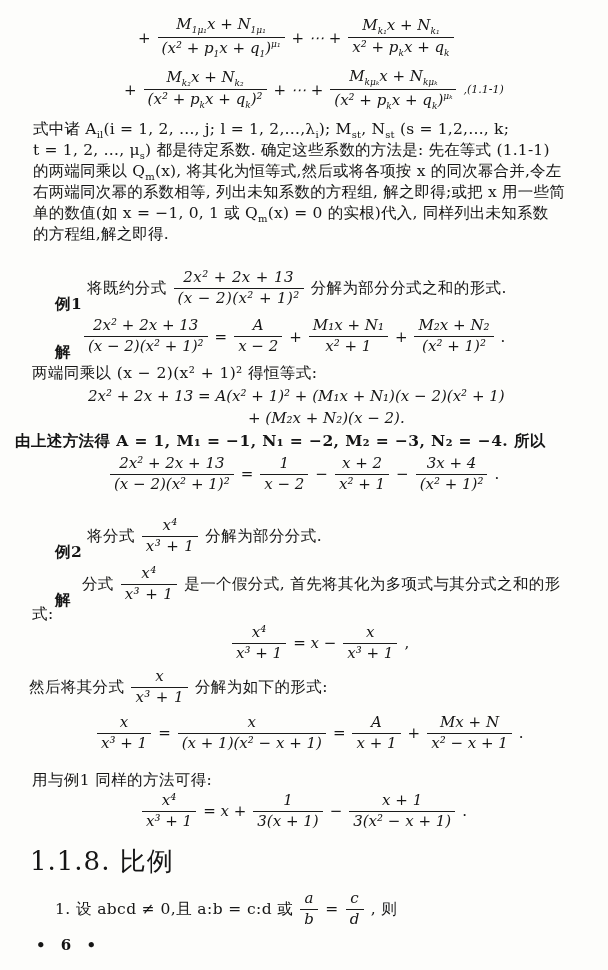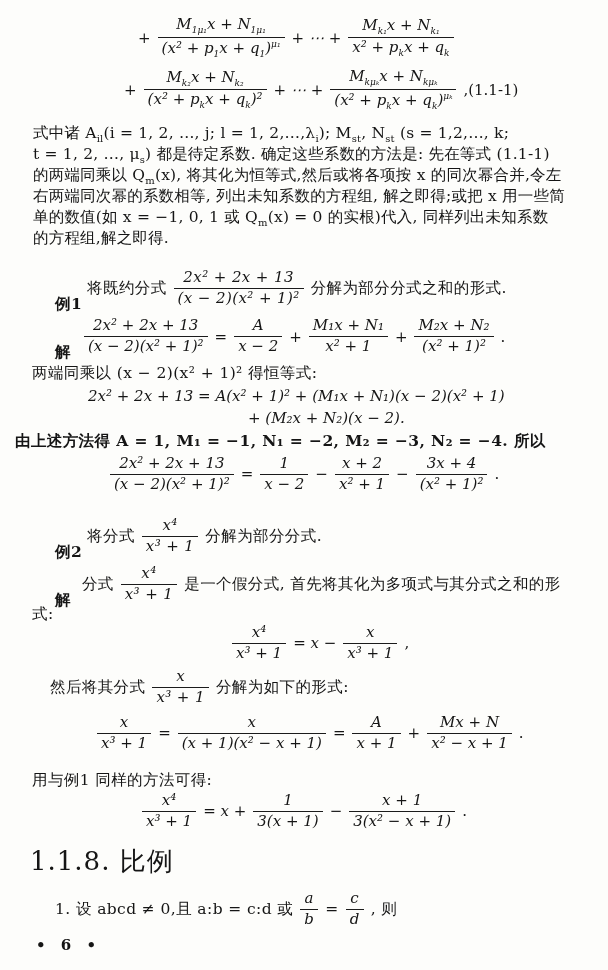--- a/index.html
+++ b/index.html
@@ -13,25 +13,25 @@
   .row{display:flex;align-items:center;gap:5px;}
   .m{font-style:italic;}
   .cn{font-style:normal;font-size:15.5px;letter-spacing:0.4px;}
   .math-line{font-size:15px;}
   .frac{display:inline-block;vertical-align:middle;text-align:center;margin:0 2px;font-size:15px;}
   .frac .num{display:block;padding:0 4px 1px 4px;line-height:1.18;font-style:italic;}
   .frac .den{display:block;border-top:1.5px solid #1b1b1b;padding:1px 4px 0 4px;line-height:1.18;}
   sup{font-size:10px;}
   sub{font-size:10px;}
   .frac sup,.frac sub{font-size:9px;}
-  .para-line{height:21px;line-height:28px;font-size:15.5px;letter-spacing:0.2px;}
+  .para-line{height:21px;line-height:21px;font-size:15.5px;letter-spacing:0.2px;}
   .bold{font-weight:bold;margin-top:32px;}
   .heading{font-size:26px;font-weight:400;letter-spacing:1px;}
   .footer{font-size:15px;font-weight:700;letter-spacing:5px;}
-  .eqnum{font-size:15px;}
+  .eqnum{font-size:11px;font-style:italic;}
 </style>
 </head>
 <body>
 
 <div class="page">
 
   <div class="abs row math-line" style="left:138px;top:16px;">
     <span class="m">+</span>
     <span class="frac">
       <span class="num m">M<sub>1μ₁</sub>x + N<sub>1μ₁</sub></span>
@@ -159,21 +159,21 @@
       <span class="den m">x³ + 1</span>
     </span>
     <span class="m">= x −</span>
     <span class="frac">
       <span class="num m">x</span>
       <span class="den m">x³ + 1</span>
     </span>
     <span>,</span>
   </div>
 
-  <div class="abs row cn" style="left:50px;top:668px;">
+  <div class="abs row cn" style="left:29px;top:668px;">
     <span>然后将其分式</span>
     <span class="frac">
       <span class="num m">x</span>
       <span class="den m">x³ + 1</span>
     </span>
     <span>分解为如下的形式:</span>
   </div>
 
   <div class="abs row math-line" style="left:95px;top:714px;">
     <span class="frac">

